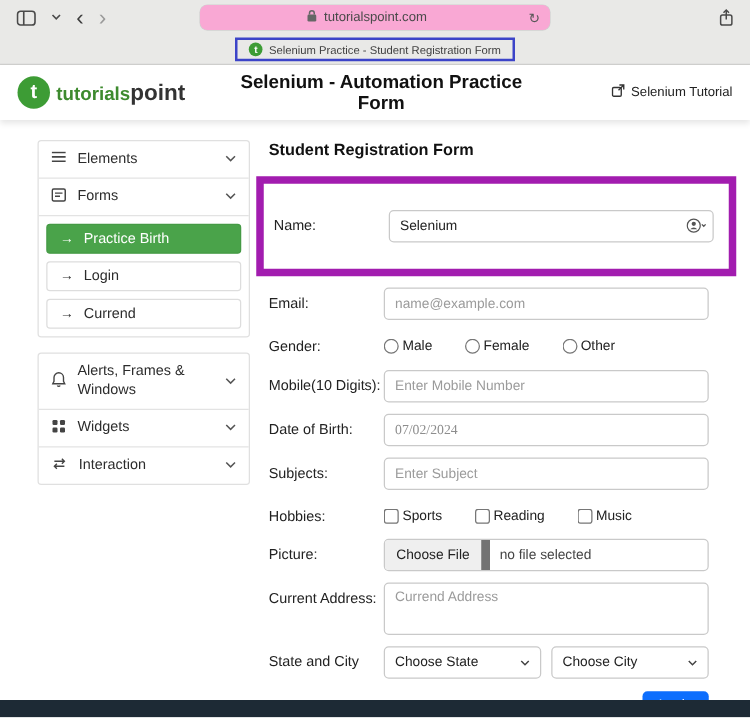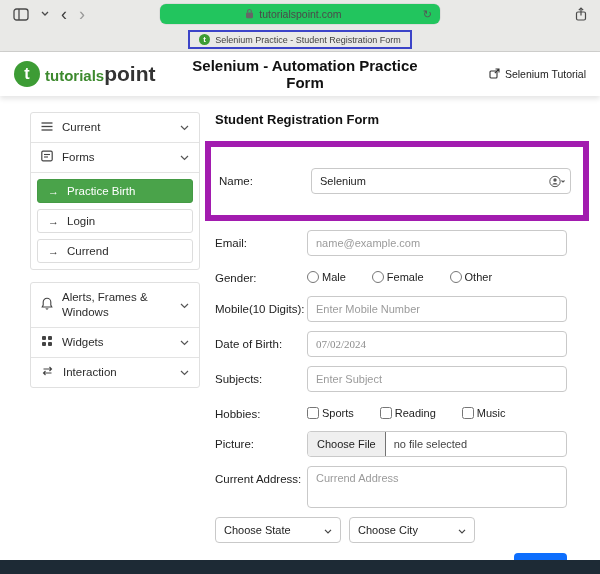--- a/index.html
+++ b/index.html
@@ -9,39 +9,39 @@
 
   
   .chrome { background:#e9e9e7; border-bottom:1px solid #cfcfcd; }
   .toolbar { height:28px; display:flex; align-items:center; padding:0 10px; }
   .tb-group { display:flex; align-items:center; }
   .tb-left { width:150px; gap:6px; }
   .tb-right { width:150px; justify-content:flex-end; }
   .tb-btn { display:flex; align-items:center; justify-content:center; padding:2px 3px; cursor:default; }
   .nav-glyph { font-size:18px; line-height:0.9; color:#3c3c3c; }
   .nav-glyph.fwd { color:#9a9a9a; }
-  .url-bar { flex:1; max-width:300px; margin:0 auto; background:#22c55e; border-radius:6px; height:20px;
+  .url-bar { flex:1; max-width:300px; margin:0 auto; background:#f9a8d4; border-radius:6px; height:20px;
              display:flex; align-items:center; padding:0 6px; box-shadow:0 0 0 0.5px #d0d0d0; }
   .url-center { flex:1; display:flex; align-items:center; justify-content:center; gap:5px; }
   .url-text { font-size:10.5px; color:#4a4a4a; }
   .reload { font-size:11px; color:#555; padding:0 2px; }
   .tabstrip { height:23px; display:flex; align-items:center; justify-content:center; }
   .tab-badge { display:flex; align-items:center; gap:5px; border:2px solid #3c44c8; padding:2px 9px; }
   .favicon { width:11px; height:11px; border-radius:50%; background:#3d9c35; color:#fff; font-size:8px;
              font-weight:bold; display:flex; align-items:center; justify-content:center; flex:0 0 11px; }
   .tab-title { font-size:9px; color:#3f3f3f; white-space:nowrap; }
 
   
   .site-header { height:44px; background:#fff; display:flex; align-items:center; padding:0 14px;
                  box-shadow:0 3px 5px rgba(0,0,0,0.10); position:relative; z-index:2; }
   .logo { display:flex; align-items:center; gap:5px; width:160px; }
   .logo-circle { width:26px; height:26px; border-radius:50%; background:#3d9c35; color:#fff; font-weight:bold;
                  font-size:16px; display:flex; align-items:center; justify-content:center; }
   .logo-bold { color:#3d8a2e; font-weight:bold; font-size:15px; }
-  .logo-light { color:#333; font-weight:bold; font-size:21px; }
+  .logo-light { color:#333; font-weight:bold; font-size:18px; }
   .page-heading { flex:1; text-align:center; font-size:15px; font-weight:bold; color:#111; }
   .tutorial-link { width:150px; display:flex; align-items:center; justify-content:flex-end; gap:5px;
                    font-size:10.5px; color:#222; cursor:default; }
 
   
   .main { flex:1; display:flex; padding:16px 15px 0 30px; background:#fff; gap:15px; overflow:hidden; }
 
   .sidebar { width:170px; flex:0 0 170px; }
   .card { border:1px solid #e0e0e0; border-radius:3px; background:#fff; }
   .card + .card { margin-top:12px; }
@@ -66,21 +66,21 @@
   .row-highlight { border:6px solid #a21caf; padding:21px 8px; margin:0 -4px 9px -10px; }
   .row-highlight .frow { margin-bottom:0; }
   .input-wrap { position:relative; width:260px; }
   .input-wrap .tinput { padding-right:30px; }
   .contact-ic { position:absolute; right:5px; top:6px; cursor:default; }
   .opt-row { display:flex; gap:26px; padding-top:6px; }
   .opt { display:flex; align-items:center; gap:3px; font-size:11px; color:#222; cursor:default; }
   .opt input { width:12px; height:12px; margin:0; }
   .file-ctrl { width:260px; height:26px; border:1px solid #c9c9c9; border-radius:4px; display:flex;
                align-items:center; overflow:hidden; background:#fff; cursor:default; }
-  .file-btn { background:#efefef; border-right:1px solid #737373; height:100%; display:flex;
+  .file-btn { background:#efefef; border-right:7px solid #737373; height:100%; display:flex;
               align-items:center; padding:0 9px; font-size:11px; color:#222; white-space:nowrap; }
   .file-status { padding:0 8px; font-size:11px; color:#444; white-space:nowrap; }
   textarea.tinput { height:42px; padding-top:5px; resize:none; }
   .sel-row { display:flex; gap:8px; width:260px; }
   .sel { flex:1; height:26px; border:1px solid #c9c9c9; border-radius:4px; display:flex; align-items:center;
          justify-content:space-between; padding:0 8px; font-size:11px; color:#222; background:#fff; cursor:default; }
   .submit-row { display:flex; justify-content:flex-end; width:352px; margin-top:10px; margin-bottom:0; }
   .login-btn { background:#0d6efd; color:#fff; border:none; border-radius:4px; font-size:11px;
                padding:5px 13px; font-family:"Liberation Sans",sans-serif; cursor:default; }
 
@@ -160,21 +160,21 @@
     <div class="sidebar">
       <div class="card">
         <div class="acc-header">
           <span>
             <svg width="12" height="9" viewBox="0 0 12 9">
                 <line x1="0.5" y1="1" x2="11.5" y2="1" stroke="#444" stroke-width="1.3"></line>
                 <line x1="0.5" y1="4.5" x2="11.5" y2="4.5" stroke="#444" stroke-width="1.3"></line>
                 <line x1="0.5" y1="8" x2="11.5" y2="8" stroke="#444" stroke-width="1.3"></line>
               </svg>
           </span>
-          <span class="acc-label">Current</span>
+          <span class="acc-label">Elements</span>
           <span>
             <svg width="9" height="6" viewBox="0 0 9 6">
                 <path d="M1 1l3.5 3.5L8 1" fill="none" stroke="#555" stroke-width="1.2"></path>
               </svg>
           </span>
         </div>
         <div class="acc-header">
           <span>
             <svg width="12" height="12" viewBox="0 0 12 12">
                 <rect x="0.8" y="1.2" width="10.4" height="9.6" rx="1.2" fill="none" stroke="#444" stroke-width="1.2"></rect>
@@ -336,20 +336,21 @@
           <span class="file-status">no file selected</span>
         </div>
       </div>
 
       <div class="frow">
         <div class="flabel">Current Address:</div>
         <textarea class="tinput" placeholder="Currend Address" style=""></textarea>
       </div>
 
       <div class="frow">
+        <div class="flabel">State and City</div>
         <div class="sel-row">
           <div class="sel">
             <span>Choose State</span>
             <span>
               <svg width="8" height="5" viewBox="0 0 8 5">
                   <path d="M1 0.8l3 3 3-3" fill="none" stroke="#444" stroke-width="1.2"></path>
                 </svg>
             </span>
           </div>
           <div class="sel">

